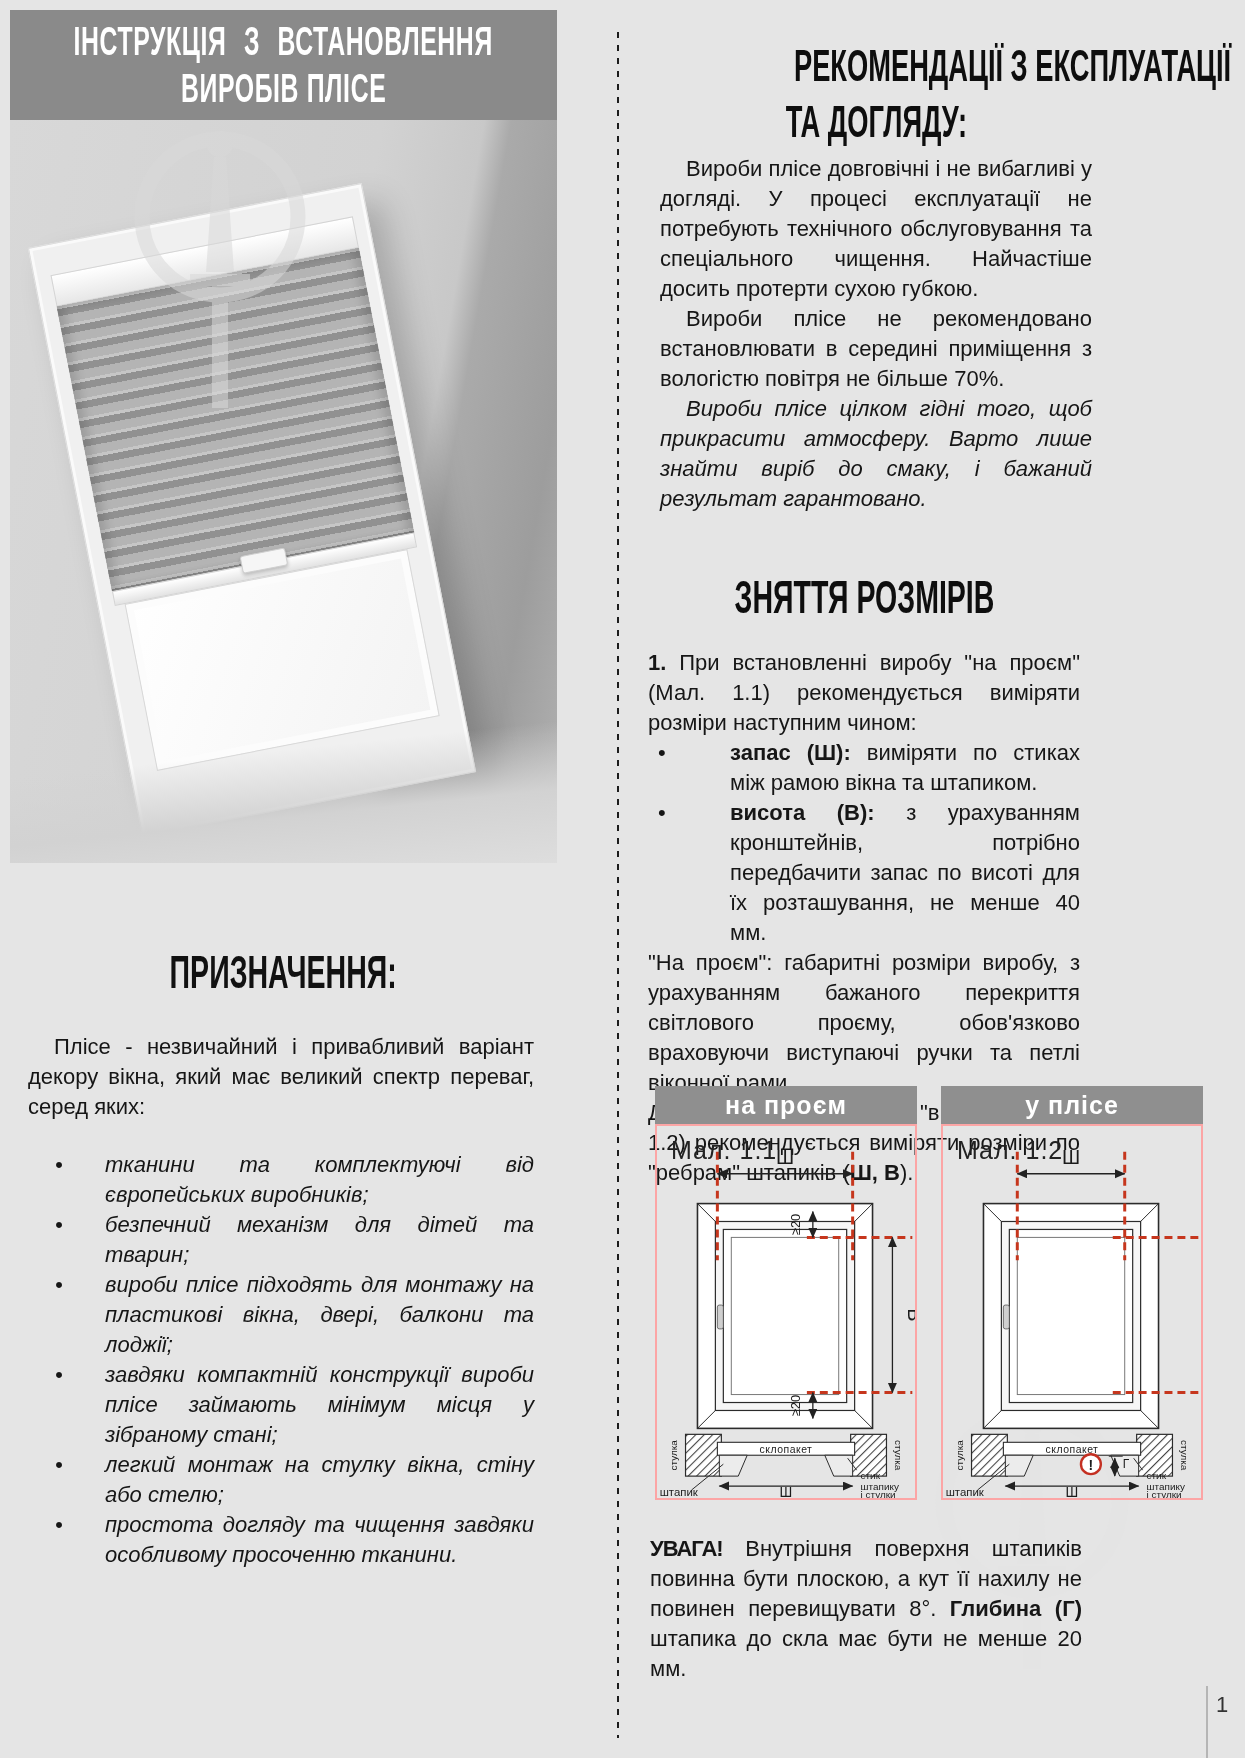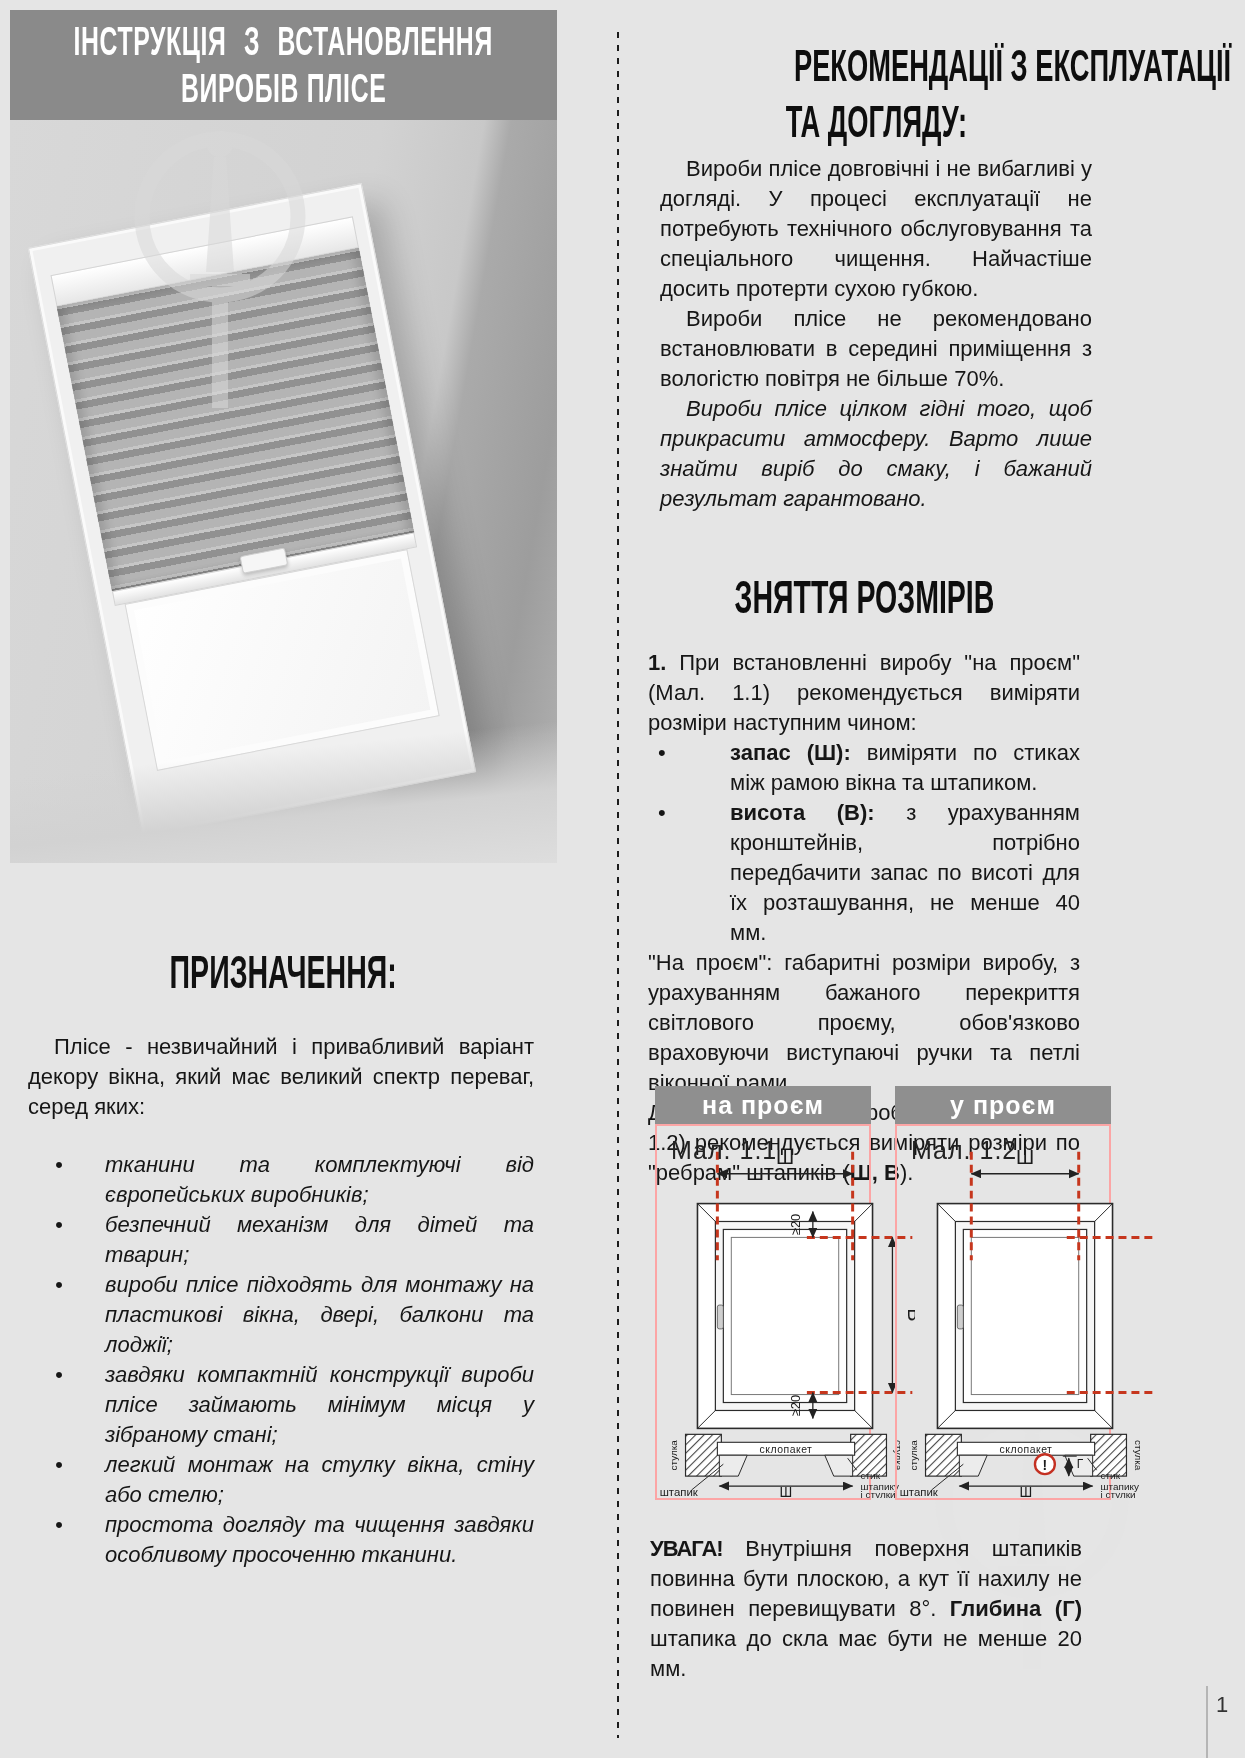--- a/index.html
+++ b/index.html
@@ -67,21 +67,21 @@
   .rc-top p{margin:0;}
 
   .rc-sizes{position:absolute;left:648px;top:570px;width:432px;text-align:center;}
   .rc-sizes .cond{font-size:46px;color:#0e0e0e;}
 
   .rc-steps{position:absolute;left:648px;top:648px;width:432px;}
   .rc-steps p{margin:0;}
 
   
   .diagrams{position:absolute;left:655px;top:1086px;display:flex;gap:24px;z-index:1;}
-  .panel{width:216px;}
+  .panel{width:262px;}
   .panel-h{height:38px;background:#8f8f8f;color:#fff;display:flex;align-items:center;justify-content:center;
            font-weight:700;font-size:25px;letter-spacing:1px;}
   .panel-b{position:relative;height:376px;border:2px solid #fca5a5;background:transparent;}
   .fig{position:absolute;left:14px;top:10px;font-size:25px;color:#222;letter-spacing:1px;z-index:1;}
   .dsvg{position:absolute;left:0;top:0;width:258px;height:372px;}
   .dsvg text{font-family:"Liberation Sans",sans-serif;fill:#1c1c1c;}
   .rd{stroke:#c6361d;stroke-width:3;stroke-dasharray:8 5;fill:none;}
   .dim{stroke:#222;stroke-width:1.3;fill:none;}
   .frm{stroke:#2b2b2b;fill:#ffffff;}
 
@@ -234,21 +234,21 @@
           <line x1="200" y1="346" x2="191" y2="334" stroke="#2b2b2b" stroke-width="1"></line>
           <text x="204" y="355" font-size="10">стик</text>
           <text x="204" y="366" font-size="10">штапику</text>
           <text x="204" y="373.5" font-size="10">і стулки</text>
         </svg>
       </div>
     </div>
 
     <div class="panel">
       <div class="panel-h">
-          <span>у проєм</span>
+          <span>у плісе</span>
         </div>
       <div class="panel-b">
         <div class="fig">Мал. 1.2</div>
         <svg class="dsvg" viewBox="0 0 258 374">
           <defs>
             <marker id="arB" markerWidth="9" markerHeight="8" refX="7.5" refY="3.5" orient="auto-start-reverse">
               <path d="M0,0 L8,3.5 L0,7 Z" fill="#222"></path>
             </marker>
             <pattern id="h2" width="6" height="6" patternTransform="rotate(45)" patternUnits="userSpaceOnUse">
               <rect width="6" height="6" fill="#fff"></rect>

